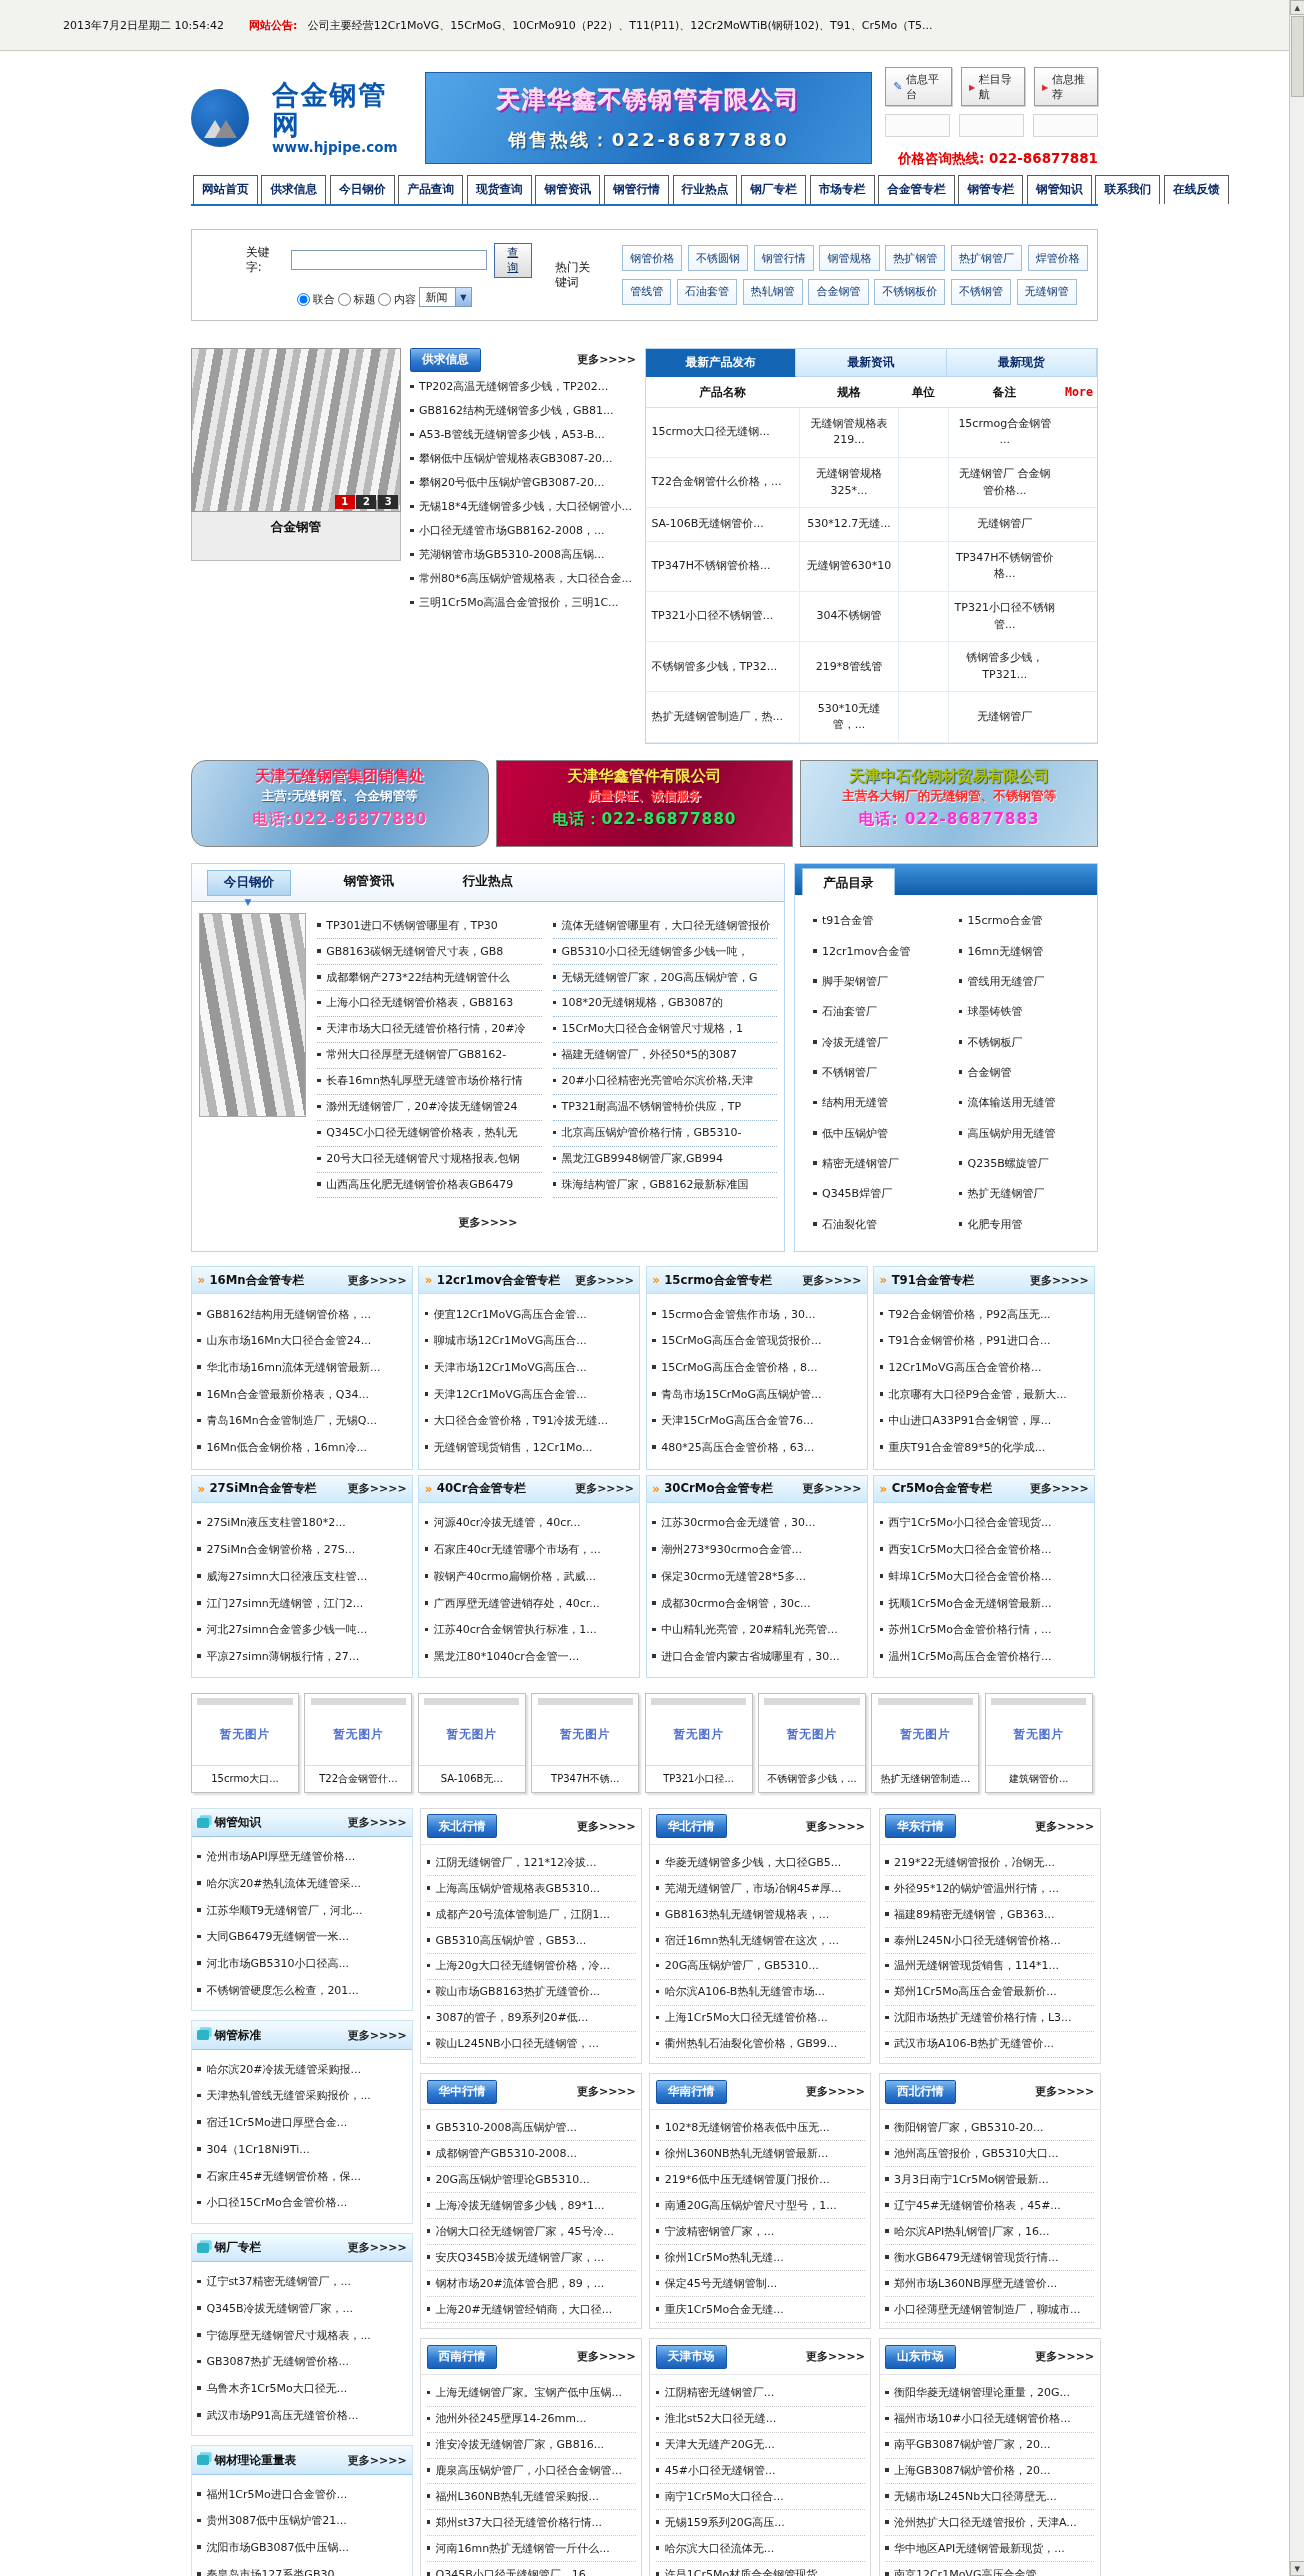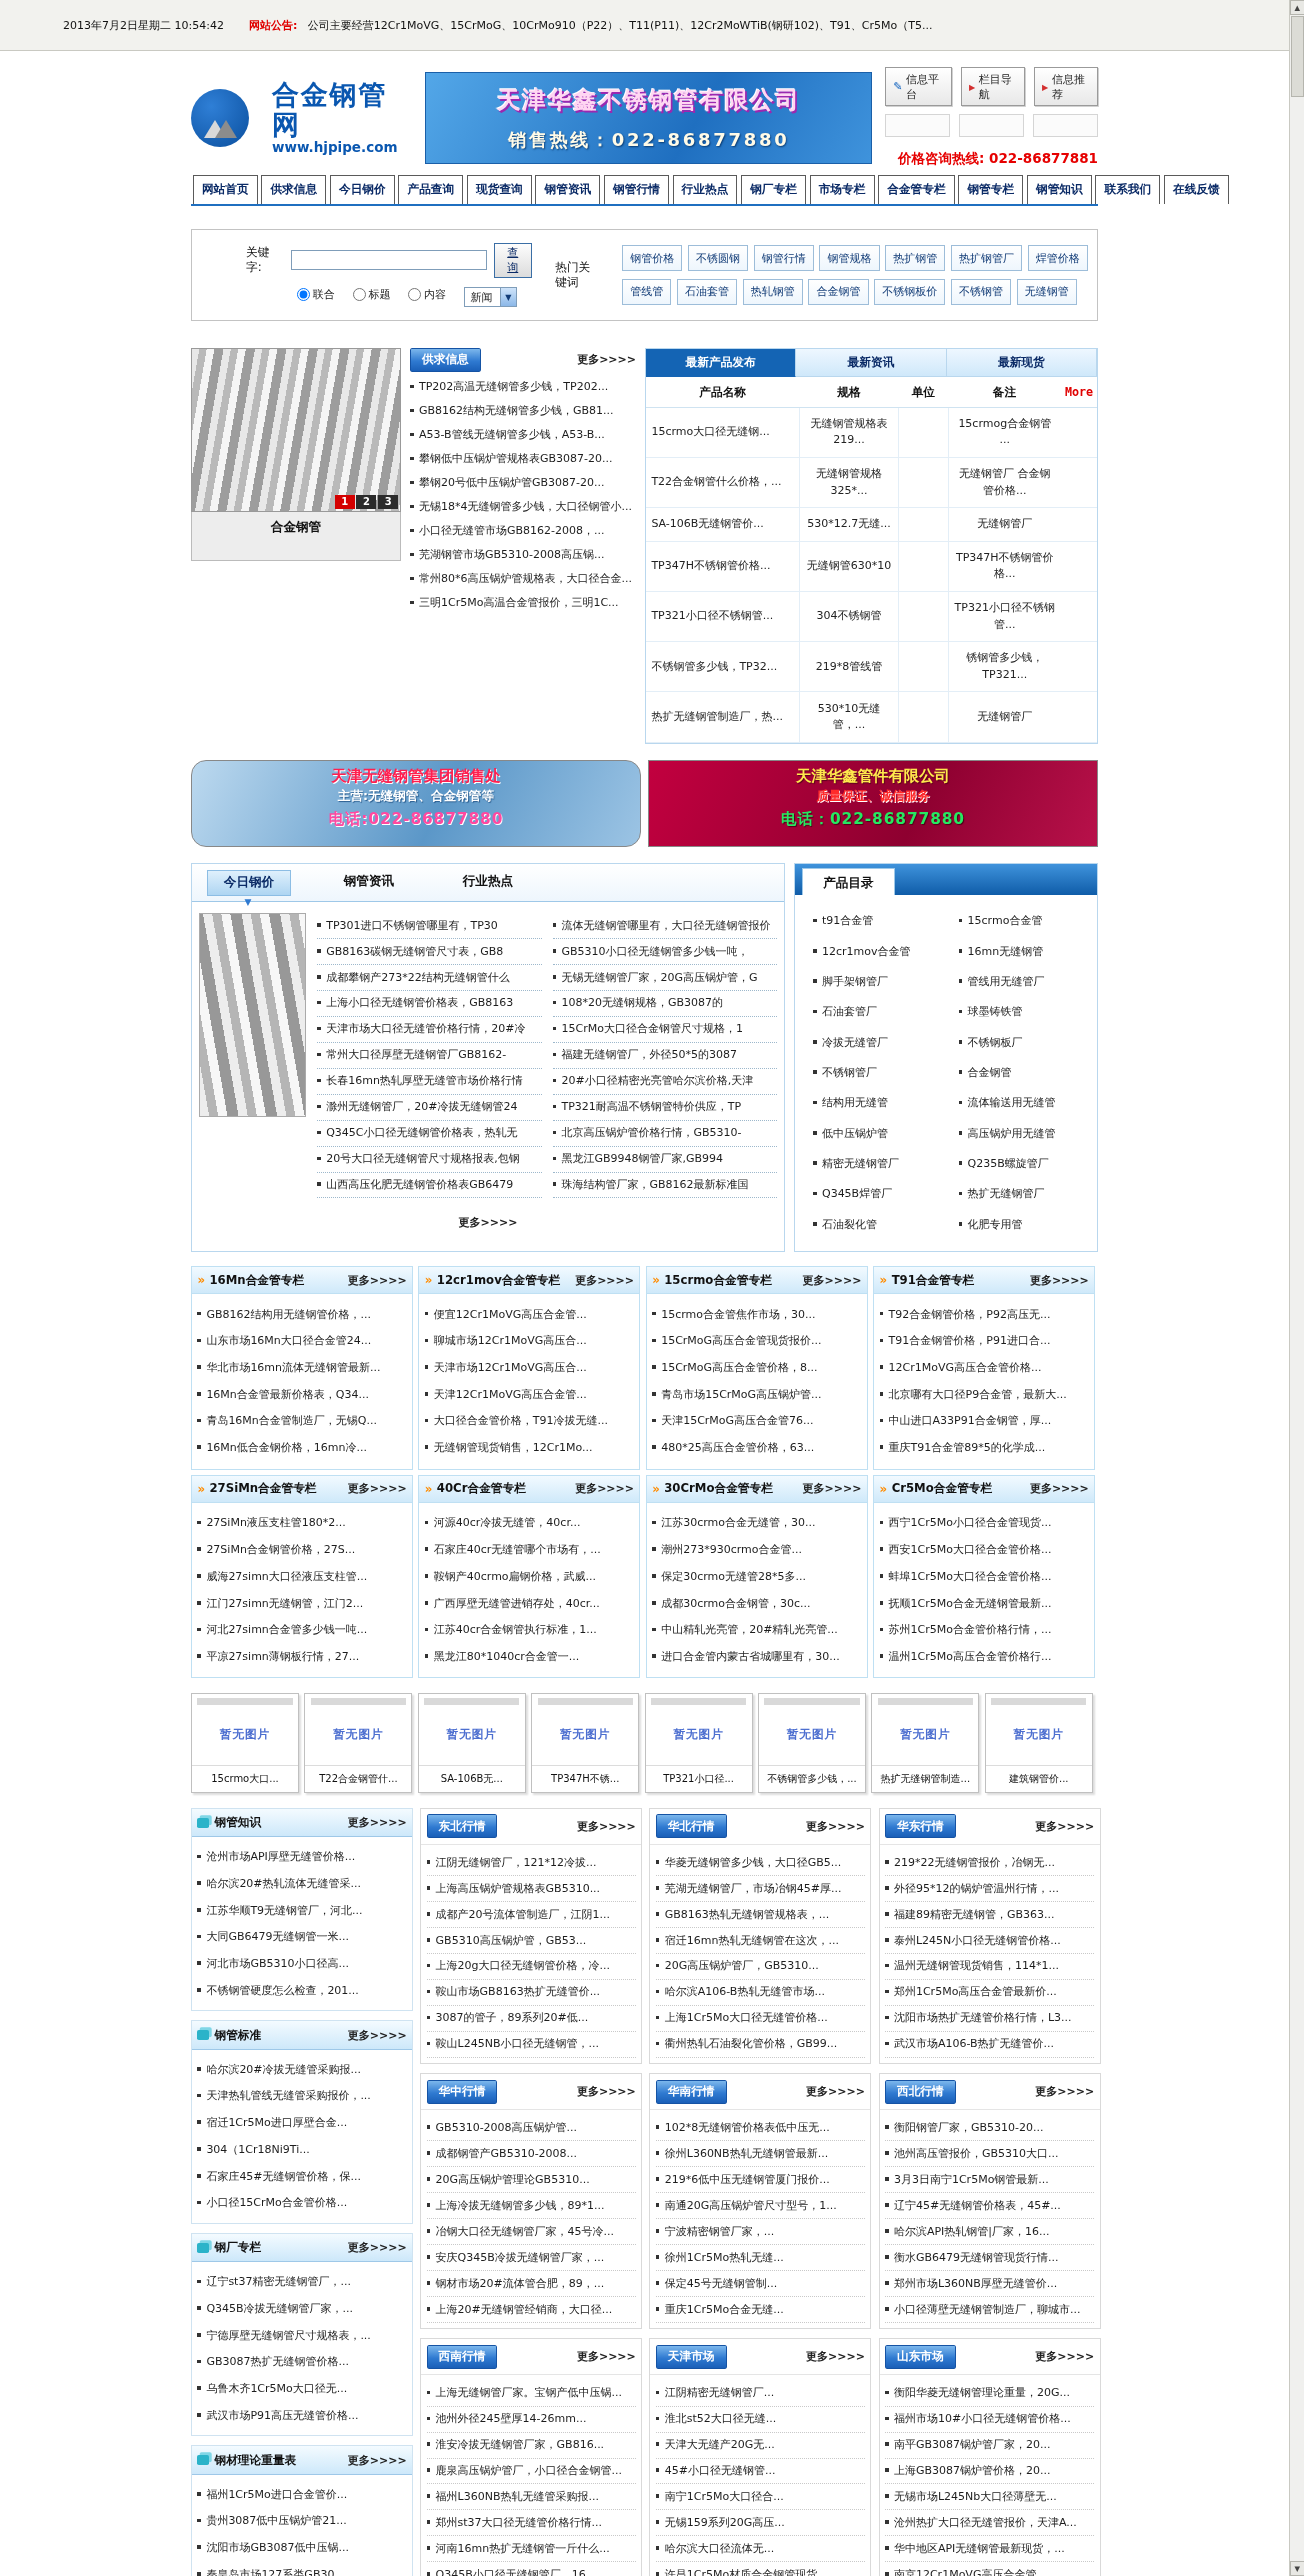--- a/index.html
+++ b/index.html
@@ -35,21 +35,21 @@
   
   .nav { display:flex; gap:3.6px; border-bottom:2.7px solid #1f6fc0; padding:0 1.8px; }
   .nav-item { border:0.9px solid #5a5a5a; border-bottom:none; background:#fff; color:#0a2a66; font-weight:bold; font-size:11.7px; padding:6.3px 8.1px; white-space:nowrap; }
   
   .search-wrap { border:0.9px solid #c3c3c3; margin-top:23.5px; padding:12.6px 9px 12.6px 54px; display:flex; gap:23.5px; align-items:center; }
   .search-left { width:343px; }
   .s-row1 { display:flex; align-items:center; gap:7.2px; }
   .s-label { font-size:11.7px; color:#111; }
   .s-input { width:199px; height:20px; border:0.9px solid #7f9db9; background:#fff; }
   .s-btn { border:0.9px solid #3a6ea5; background:linear-gradient(#fdfdfd,#dcdcdc); padding:1.8px 7.2px; font-size:11px; color:#0a2a66;text-decoration:underline; }
-  .s-row2 { display:flex; align-items:flex-start; gap:18px; margin-top:9px; padding-left:51px; }
+  .s-row2 { display:flex; align-items:flex-end; gap:3px; margin-top:9px; padding-left:51px; }
   .s-radio { display:flex; align-items:center; gap:2.7px; font-size:11px; }
   .s-select { border:0.9px solid #7f9db9; background:#fff; display:flex; align-items:center; font-size:11px; height:20px; }
   .s-select .sel-txt { padding:0 7.2px 0 5.4px; }
   .s-select .sel-arrow { width:16.3px; height:100%; background:linear-gradient(#cfe4fa,#8cb8e8); border-left:0.9px solid #7f9db9; color:#123c77; font-size:8.1px; display:flex; align-items:center; justify-content:center; }
   .hot-label { font-size:11.7px; color:#111; width:52px; }
   .kw-grid { display:flex; flex-direction:column; gap:7.2px; }
   .kw-row { display:flex; gap:5.4px; }
   .kw { border:0.9px solid #9dbdd9; background:linear-gradient(#ffffff,#eef6fd); padding:4.5px 7.2px; font-size:11px; color:#123c77; white-space:nowrap; }
   
   .main-row { display:flex; gap:9px; margin-top:27px; }
@@ -413,20 +413,25 @@
     <div class="ad ad1">
       <div class="a1">天津无缝钢管集团销售处</div>
         <div class="a2">主营:无缝钢管、合金钢管等</div>
         <div class="a3">电话:022-86877880</div>
     </div>
     <div class="ad ad2">
       <div class="a1">天津华鑫管件有限公司</div>
         <div class="a2">质量保证、诚信服务</div>
         <div class="a3">电话：022-86877880</div>
     </div>
+    <div class="ad ad3">
+      <div class="a1">天津中石化钢材贸易有限公司</div>
+        <div class="a2">主营各大钢厂的无缝钢管、不锈钢管等</div>
+        <div class="a3">电话: 022-86877883</div>
+    </div>
   </div>
 
   <div class="mid-row">
     <div class="today-box">
       <div class="today-tabs">
         <span class="ttab active"><span>今日钢价</span><span class="caret">▼</span></span>
         <span class="ttab">钢管资讯</span>
         <span class="ttab">行业热点</span>
       </div>
       <div class="today-body">

